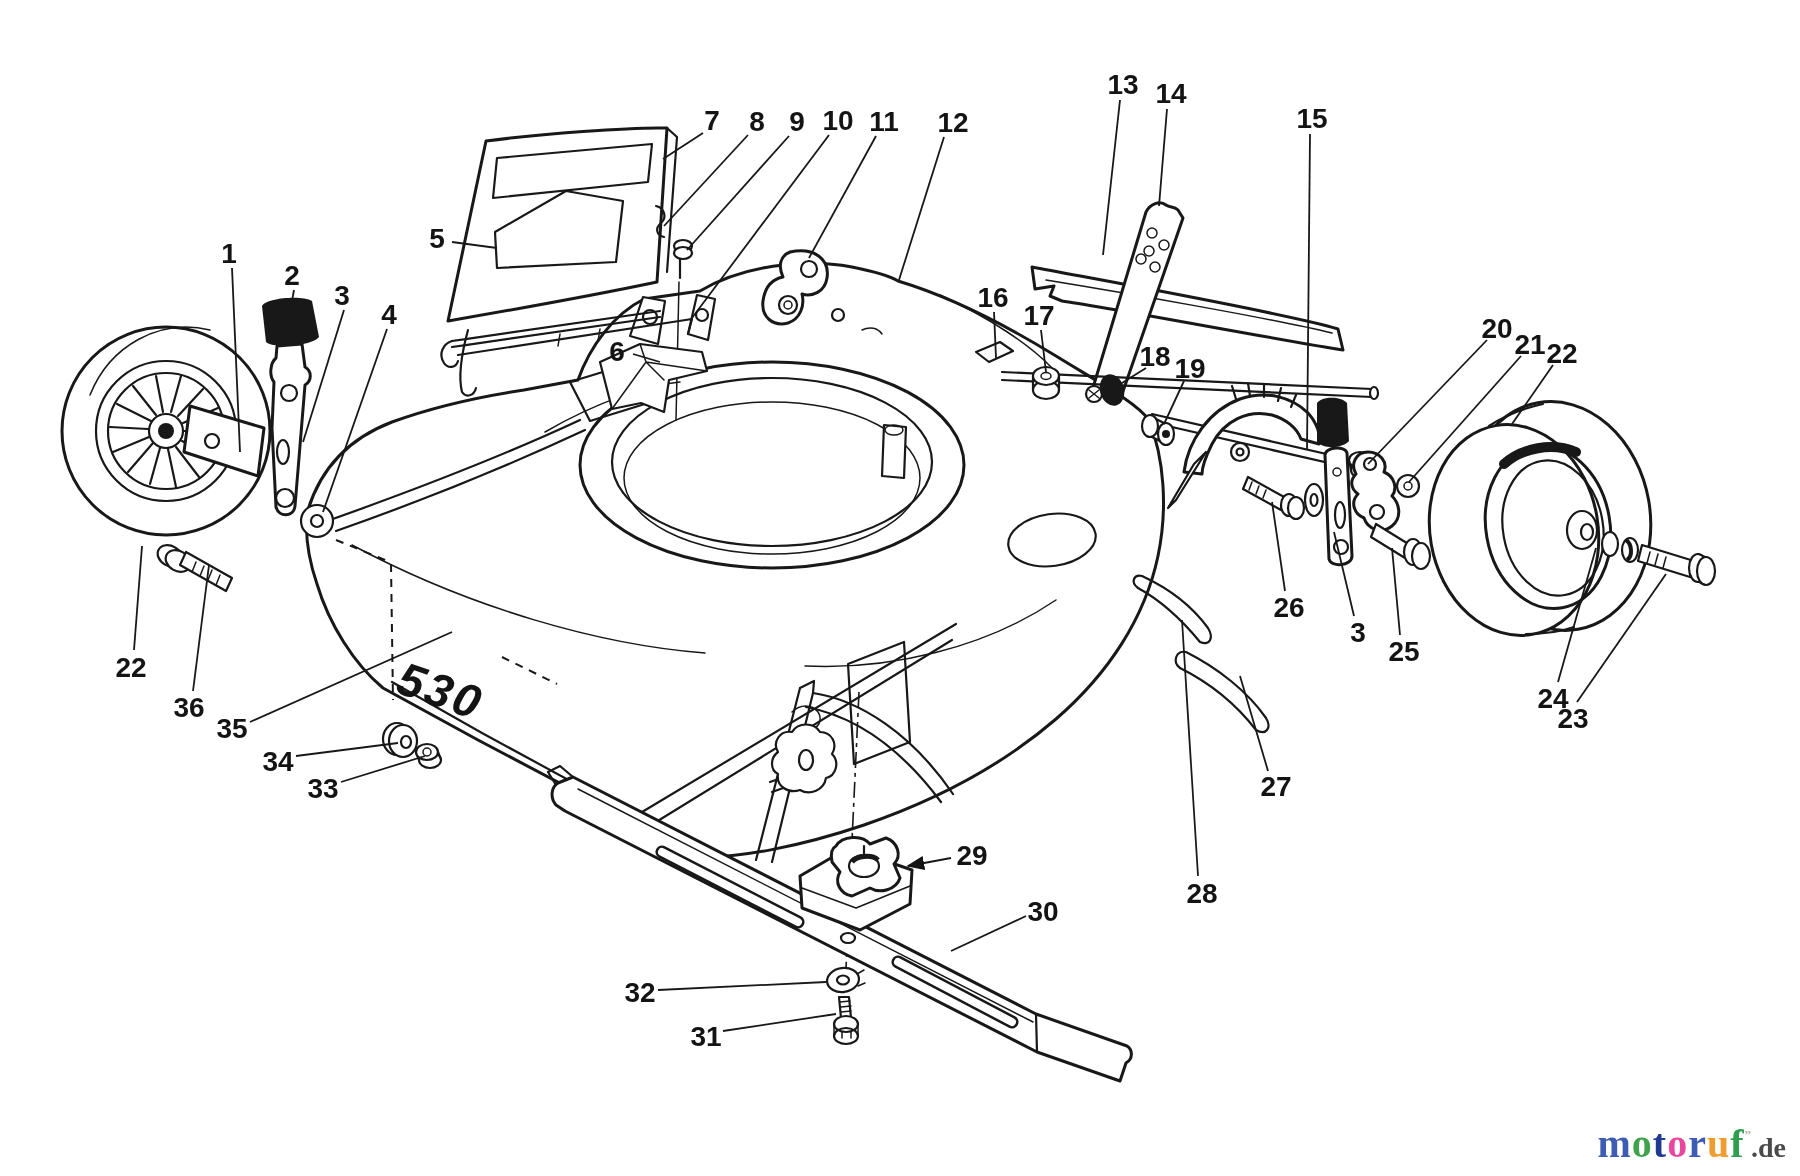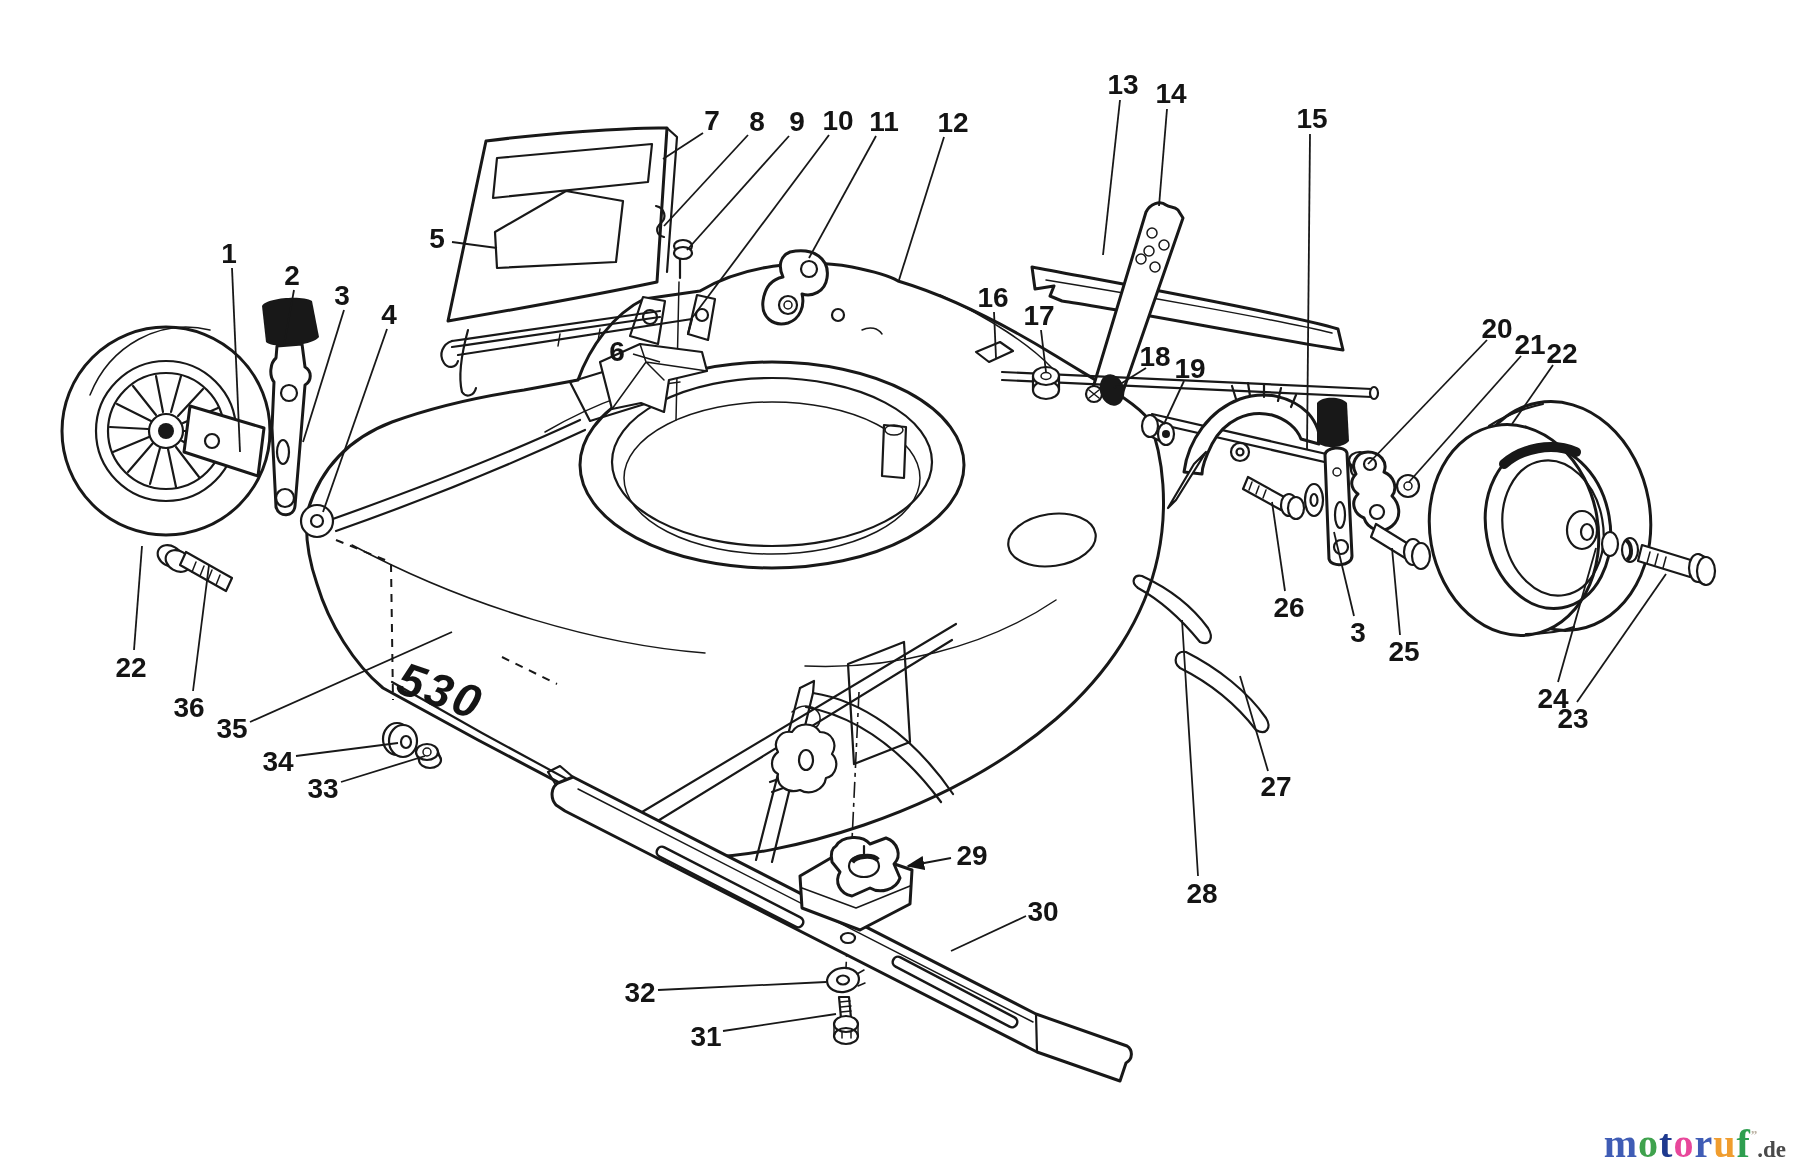--- a/index.html
+++ b/index.html
@@ -11,21 +11,21 @@
   .o15{fill:none;stroke:#181818;stroke-width:1.5;stroke-linejoin:round;stroke-linecap:round;}
   .w{fill:#ffffff;}
   .k{fill:#181818;stroke:none;}
   .dash{fill:none;stroke:#181818;stroke-width:2;stroke-dasharray:8 7;}
   .dashdot{fill:none;stroke:#181818;stroke-width:1.6;stroke-dasharray:16 5 4 5;}
   .leader{stroke:#181818;stroke-width:1.8;}
   .callout{font-family:"Liberation Sans",sans-serif;font-weight:bold;font-size:28px;fill:#141414;text-anchor:middle;dominant-baseline:central;}
   .deck-label{font-family:"Liberation Sans",sans-serif;font-weight:bold;font-style:italic;font-size:47px;letter-spacing:3px;fill:#141414;}
   .logo{position:absolute;right:14px;bottom:12px;font-family:"Liberation Serif","DejaVu Serif",serif;font-weight:bold;font-size:40px;line-height:1;letter-spacing:1px;white-space:nowrap;}
   .logo .mark{font-size:13px;color:#b9ae9f;vertical-align:18px;letter-spacing:0;}
-  .logo .suffix{font-size:23px;color:#4a4a4a;letter-spacing:0;}
+  .logo .suffix{font-size:28px;color:#4a4a4a;letter-spacing:0;}
 </style>
 </head>
 <body>
 
 <svg width="1800" height="1176" viewBox="0 0 1800 1176">
   <defs>
     <marker id="arrowhead" markerWidth="12" markerHeight="10" refX="9" refY="4" orient="auto">
       <path d="M0,0 L10,4 L0,8 Z" fill="#141414"></path>
     </marker>
   </defs>

